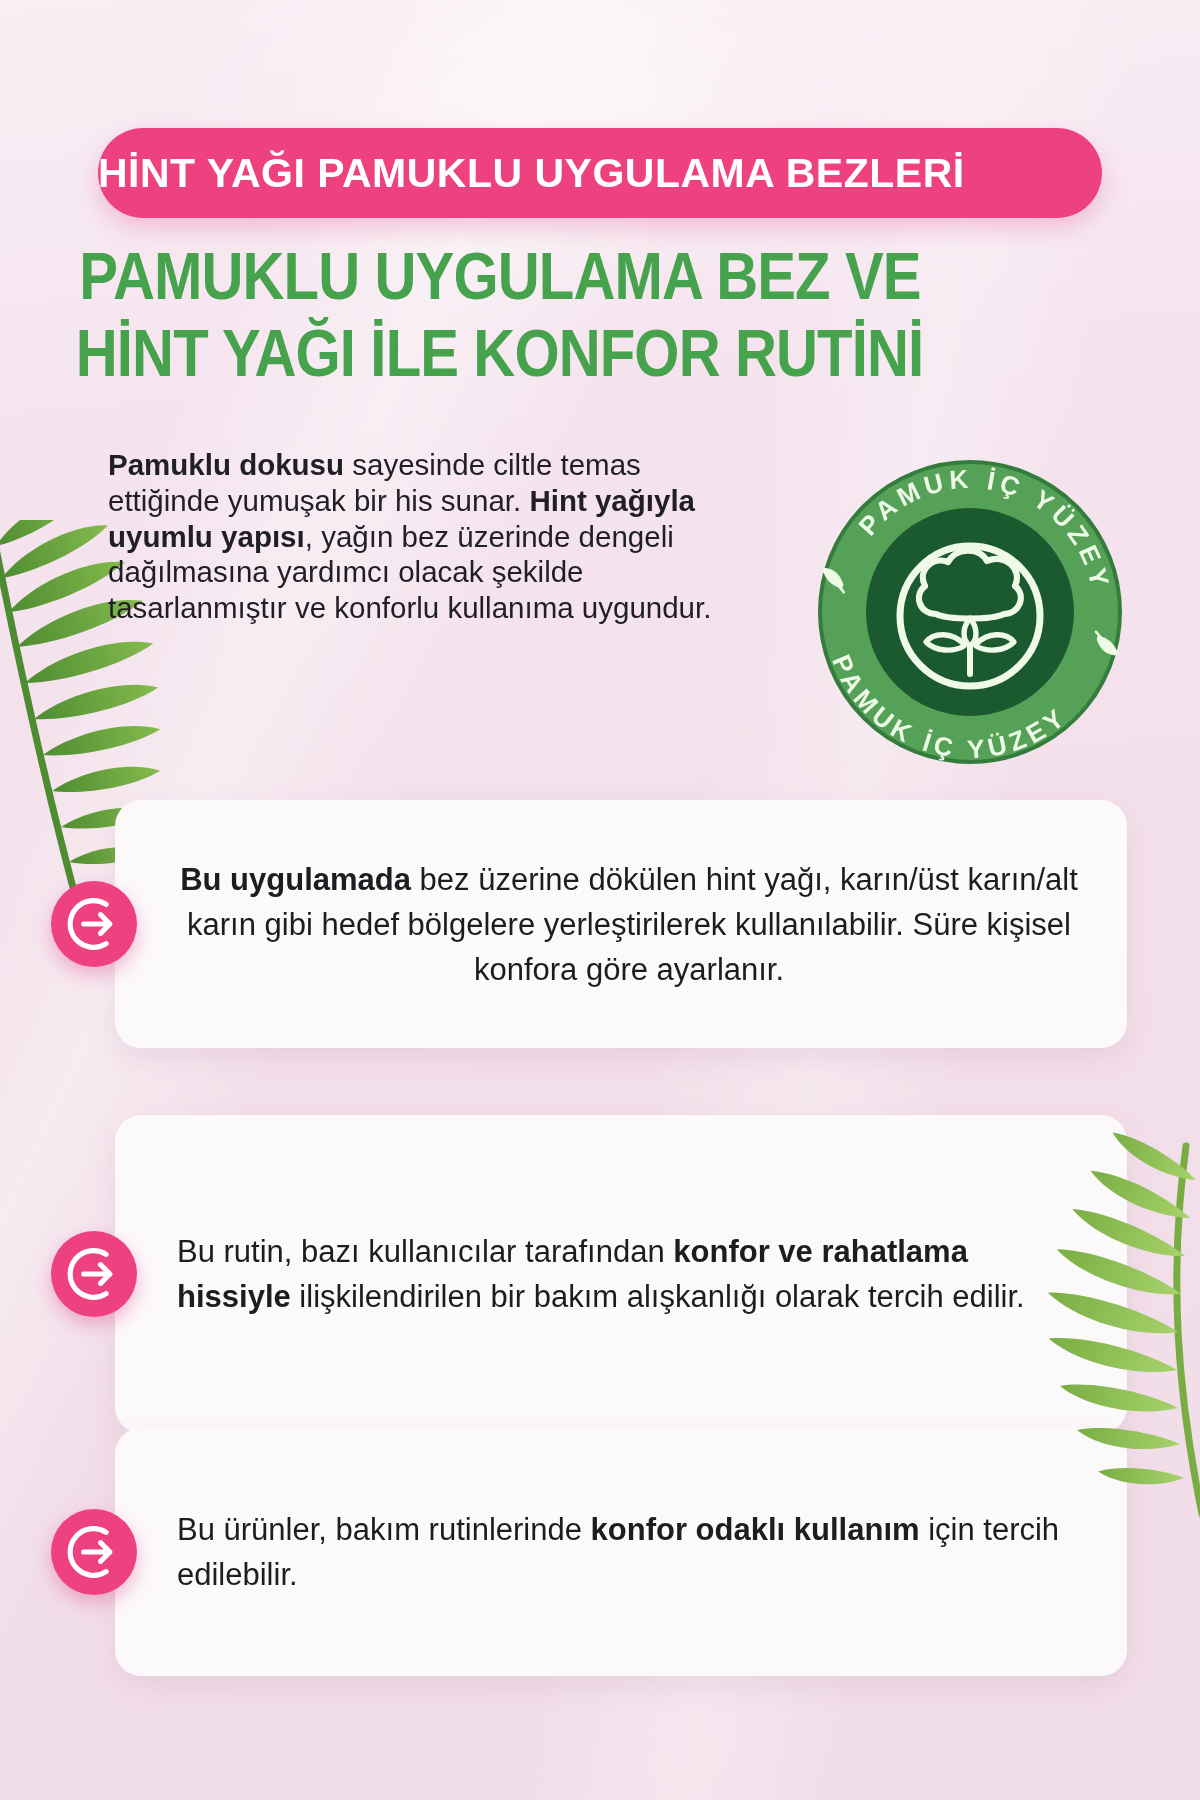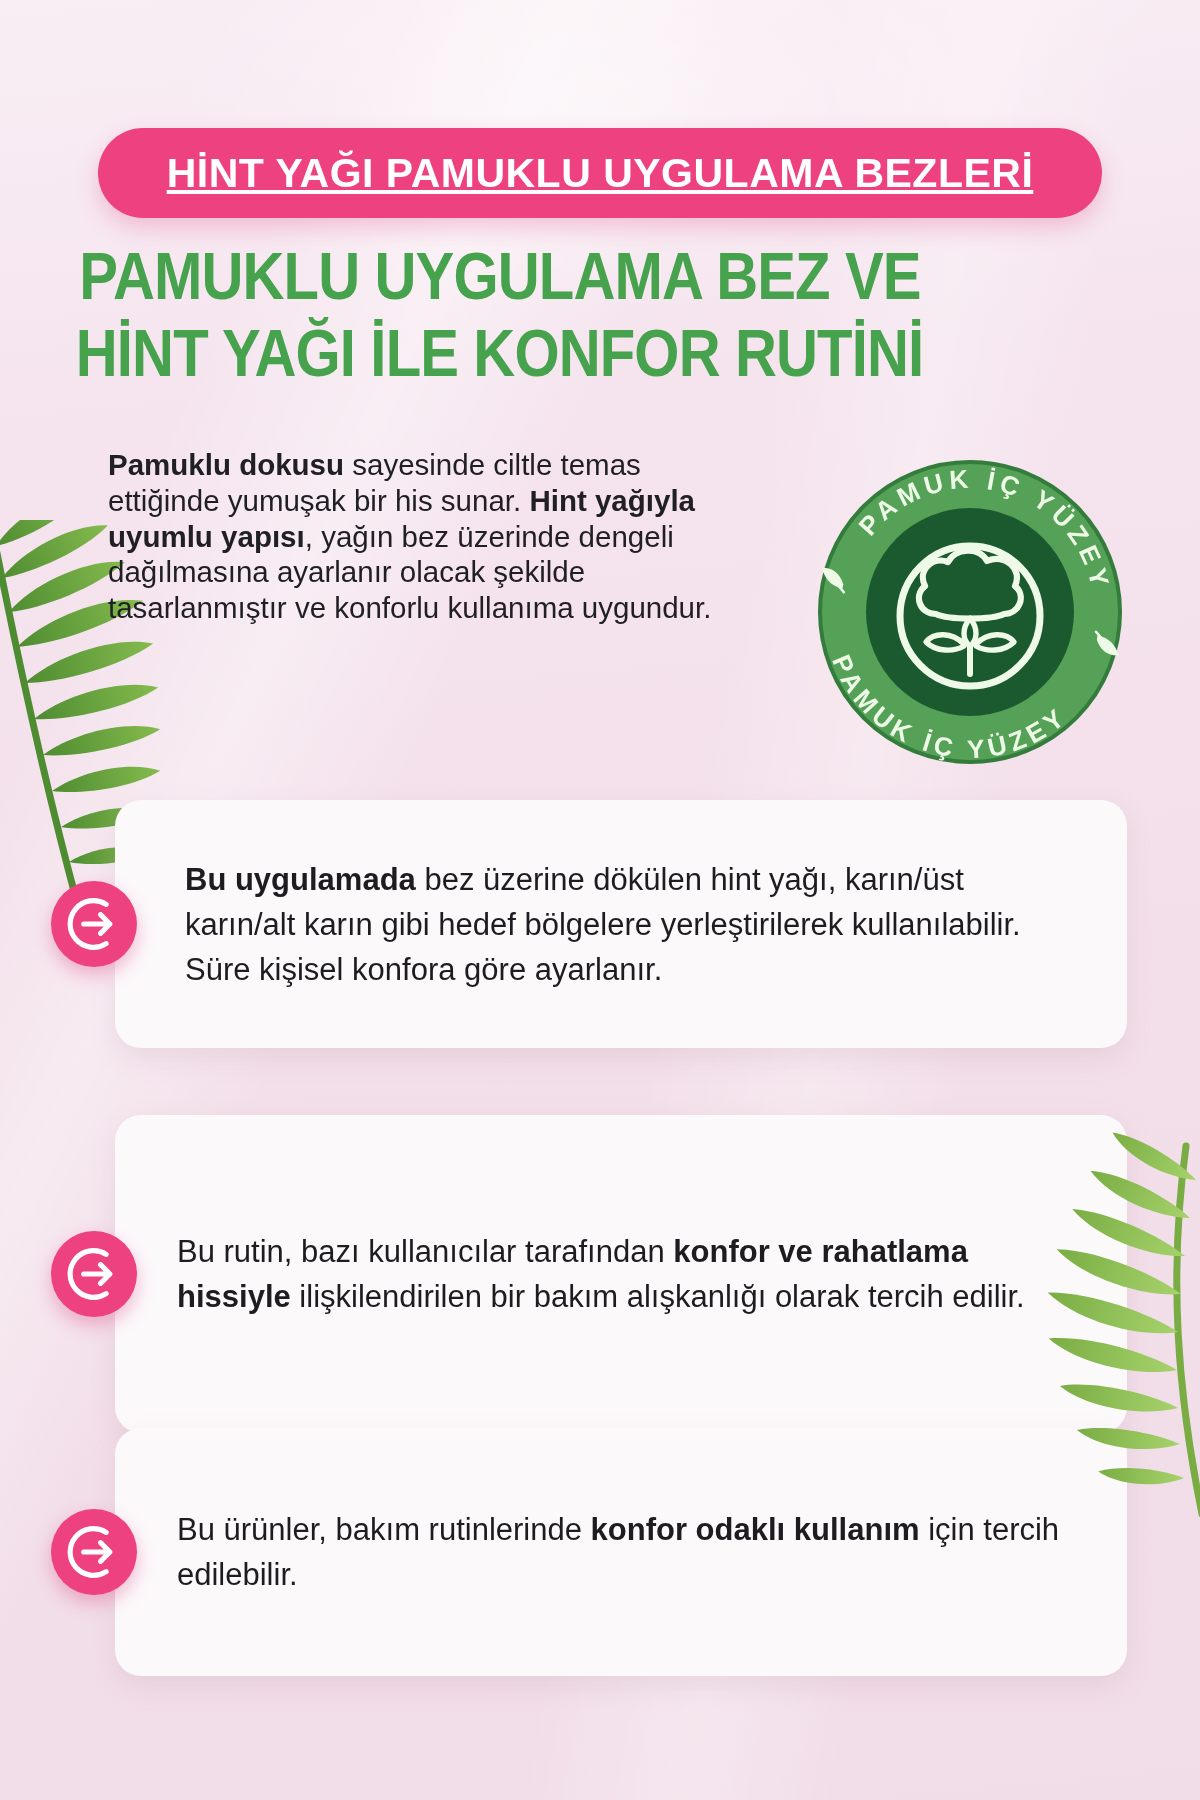--- a/index.html
+++ b/index.html
@@ -14,24 +14,23 @@
     background:
       linear-gradient(115deg,rgba(255,255,255,0) 18%,rgba(255,255,255,.38) 28%,rgba(255,255,255,0) 38%),
       linear-gradient(100deg,rgba(255,255,255,0) 55%,rgba(255,255,255,.28) 66%,rgba(255,255,255,0) 76%),
       radial-gradient(620px 300px at 50% 6%,rgba(255,255,255,.45),rgba(255,255,255,0) 70%);
     pointer-events:none;
   }
   .banner{
     position:absolute;left:98px;top:128px;width:1004px;height:90px;
     background:#ee4180;border-radius:46px;
     color:#ffffff;font-weight:700;font-size:41px;letter-spacing:.5px;
-    display:flex;align-items:center;justify-content:center;
+    display:flex;align-items:center;
     box-shadow:0 10px 22px rgba(222,60,125,.25);
     white-space:nowrap;
-    text-decoration:underline;
   }
   .title{
     position:absolute;left:0;top:238px;width:1000px;text-align:center;
     color:#46a24c;font-weight:700;font-size:66px;line-height:77px;letter-spacing:-1px;
   }
   .title .tline{display:inline-block;transform:scaleX(.88);transform-origin:50% 50%;white-space:nowrap;}
   .intro{
     position:absolute;left:108px;top:447px;width:652px;
     color:#201f24;font-size:29.5px;line-height:35.8px;font-weight:400;
   }
@@ -109,21 +108,21 @@
 
   <div class="banner z2">
     <span>HİNT YAĞI PAMUKLU UYGULAMA BEZLERİ</span>
   </div>
 
   <h1 class="title z2" style="margin:0;">
     <span class="tline">PAMUKLU UYGULAMA BEZ VE</span><br>
     <span class="tline">HİNT YAĞI İLE KONFOR RUTİNİ</span>
   </h1>
 
-  <p class="intro z2" style="margin:0;"><b>Pamuklu dokusu</b><span> sayesinde ciltle temas ettiğinde yumuşak bir his sunar. </span><b>Hint yağıyla uyumlu yapısı</b><span>, yağın bez üzerinde dengeli dağılmasına ayarlanır olacak şekilde tasarlanmıştır ve konforlu kullanıma uygundur.</span></p>
+  <p class="intro z2" style="margin:0;"><b>Pamuklu dokusu</b><span> sayesinde ciltle temas ettiğinde yumuşak bir his sunar. </span><b>Hint yağıyla uyumlu yapısı</b><span>, yağın bez üzerinde dengeli dağılmasına yardımcı olacak şekilde tasarlanmıştır ve konforlu kullanıma uygundur.</span></p>
 
   <svg class="seal z2" viewBox="-170 -170 340 340">
     <circle cx="0" cy="0" r="150" fill="#55a158" stroke="#337c3b" stroke-width="4"></circle>
     <circle cx="0" cy="0" r="104" fill="#1a5a2e"></circle>
     <g transform="rotate(14)">
       <defs>
         <path id="arcTop" d="M -124 0 A 124 124 0 0 1 124 0"></path>
         <path id="arcBot" d="M -146 0 A 146 146 0 0 0 146 0"></path>
       </defs>
       <text font-size="26" font-weight="700" letter-spacing="5" fill="#edfbe6" font-family="Liberation Sans, DejaVu Sans, sans-serif">
@@ -157,21 +156,21 @@
     </g>
   </svg>
 
   <div class="card card-1 z2">
     <div class="bullet">
       <svg width="56" height="56" viewBox="-30 -30 60 60" fill="none" stroke="#ffffff" stroke-width="5.5" stroke-linecap="round" stroke-linejoin="round">
         <path d="M 13,-21 A 25,25 0 1 0 13,21"></path>
         <path d="M -11,0 L 17,0 M 7,-10 L 17,0 L 7,10"></path>
       </svg>
     </div>
-    <p class="card-text" style="margin:8px;"><b>Bu uygulamada</b><span> bez üzerine dökülen hint yağı, karın/üst karın/alt karın gibi hedef bölgelere yerleştirilerek kullanılabilir. Süre kişisel konfora göre ayarlanır.</span></p>
+    <p class="card-text" style="margin:0;text-align:center;"><b>Bu uygulamada</b><span> bez üzerine dökülen hint yağı, karın/üst karın/alt karın gibi hedef bölgelere yerleştirilerek kullanılabilir. Süre kişisel konfora göre ayarlanır.</span></p>
   </div>
 
   <div class="card card-2 z2">
     <div class="bullet">
       <svg width="56" height="56" viewBox="-30 -30 60 60" fill="none" stroke="#ffffff" stroke-width="5.5" stroke-linecap="round" stroke-linejoin="round">
         <path d="M 13,-21 A 25,25 0 1 0 13,21"></path>
         <path d="M -11,0 L 17,0 M 7,-10 L 17,0 L 7,10"></path>
       </svg>
     </div>
     <p class="card-text" style="margin:0;"><span>Bu rutin, bazı kullanıcılar tarafından </span><b>konfor ve rahatlama hissiyle</b><span> ilişkilendirilen bir bakım alışkanlığı olarak tercih edilir.</span></p>

